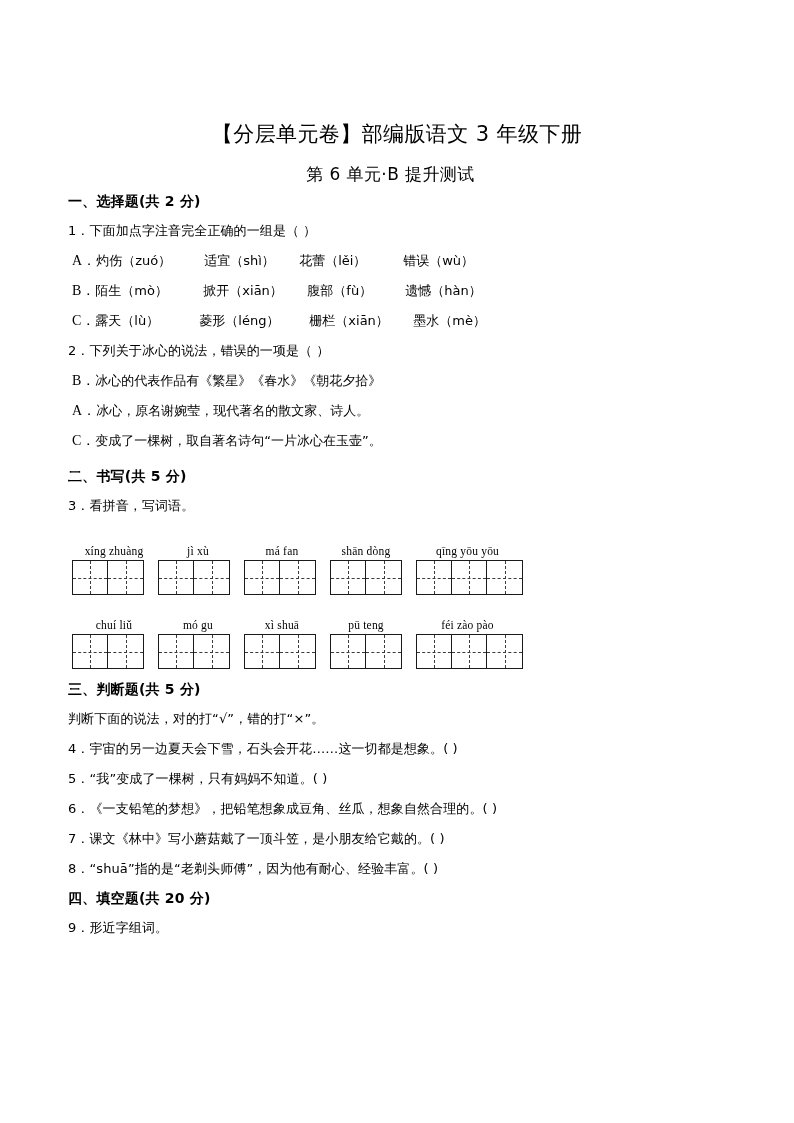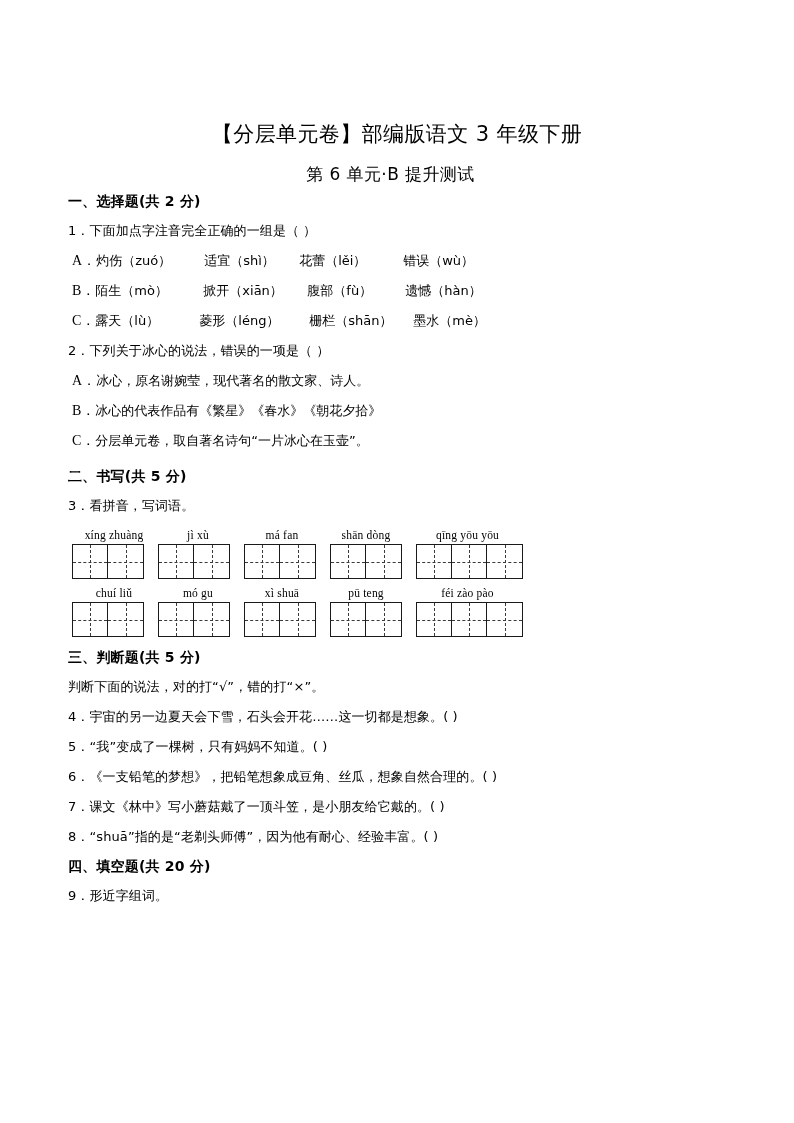--- a/index.html
+++ b/index.html
@@ -97,20 +97,21 @@
   .pinyin-row {
     font-family: "Liberation Serif", "DejaVu Serif", serif;
     font-size: 11.5px;
     letter-spacing: 0.2px;
     display: flex;
     margin: 8px 0 3px 4px;
     white-space: nowrap;
   }
   .pinyin-cell {
     text-align: center;
+    margin-top: 16px;
   }
   .grid-row {
     display: flex;
     margin: 0 0 0 4px;
   }
   .grid-group {
     display: flex;
     border: 1.3px solid #1a1a1a;
     box-sizing: border-box;
     margin-right: 14px;
@@ -161,36 +162,36 @@
 
     <div class="opt-line">
       <span class="opt-label">A．</span><span class="opt-item" style="width:108px">灼伤（zuó）</span><span class="opt-item" style="width:95px">适宜（shì）</span><span class="opt-item" style="width:104px">花蕾（lěi）</span><span class="opt-item">错误（wù）</span>
     </div>
 
     <div class="opt-line">
       <span class="opt-label">B．</span><span class="opt-item" style="width:108px">陌生（mò）</span><span class="opt-item" style="width:104px">掀开（xiān）</span><span class="opt-item" style="width:98px">腹部（fù）</span><span class="opt-item">遗憾（hàn）</span>
     </div>
 
     <div class="opt-line">
-      <span class="opt-label">C．</span><span class="opt-item" style="width:104px">露天（lù）</span><span class="opt-item" style="width:110px">菱形（léng）</span><span class="opt-item" style="width:104px">栅栏（shān）</span><span class="opt-item">墨水（mè）</span>
+      <span class="opt-label">C．</span><span class="opt-item" style="width:104px">露天（lù）</span><span class="opt-item" style="width:110px">菱形（léng）</span><span class="opt-item" style="width:104px">栅栏（xiān）</span><span class="opt-item">墨水（mè）</span>
     </div>
 
 
     <div class="q-line">
       <span>2．</span><span>下列关于冰心的说法，错误的一项是（        ）</span>
     </div>
 
     <div class="opt-line">
+      <span class="opt-label">B．</span><span>冰心的代表作品有《繁星》《春水》《朝花夕拾》</span>
+    </div>
+    <div class="opt-line">
       <span class="opt-label">A．</span><span>冰心，原名谢婉莹，现代著名的散文家、诗人。</span>
     </div>
     <div class="opt-line">
-      <span class="opt-label">B．</span><span>冰心的代表作品有《繁星》《春水》《朝花夕拾》</span>
-    </div>
-    <div class="opt-line">
-      <span class="opt-label">C．</span><span>分层单元卷，取自著名诗句“一片冰心在玉壶”。</span>
+      <span class="opt-label">C．</span><span>变成了一棵树，取自著名诗句“一片冰心在玉壶”。</span>
     </div>
 
     <div class="gap-md"></div>
 
     <div class="section-head">二、书写(共 5 分)</div>
 
     <div class="q-line">
       <span>3．</span><span>看拼音，写词语。</span>
     </div>
 

